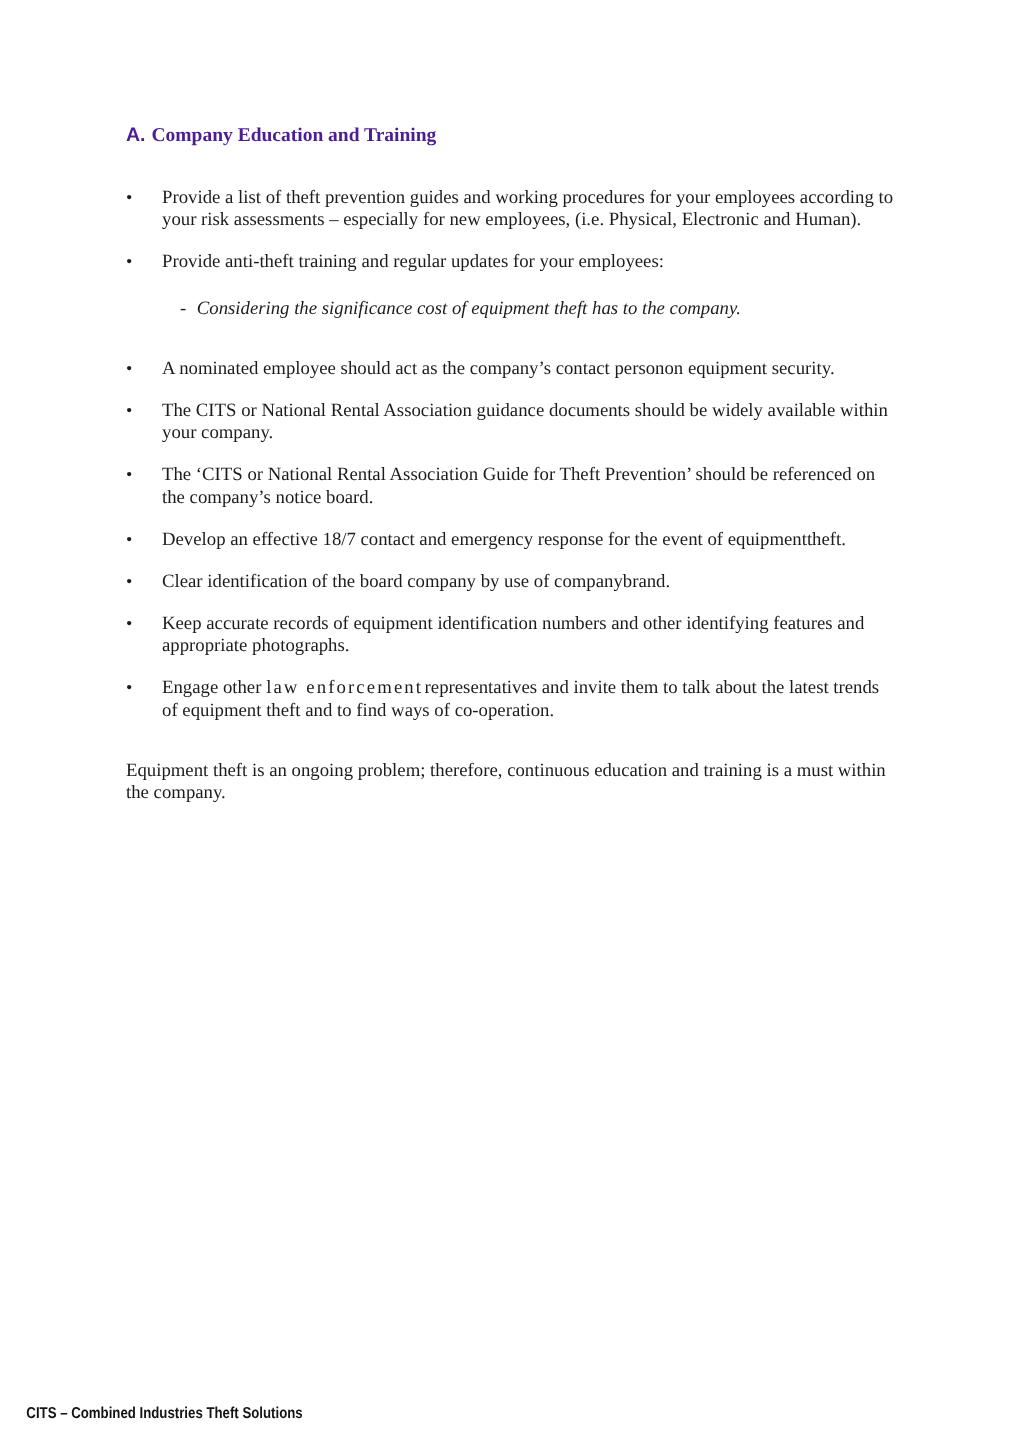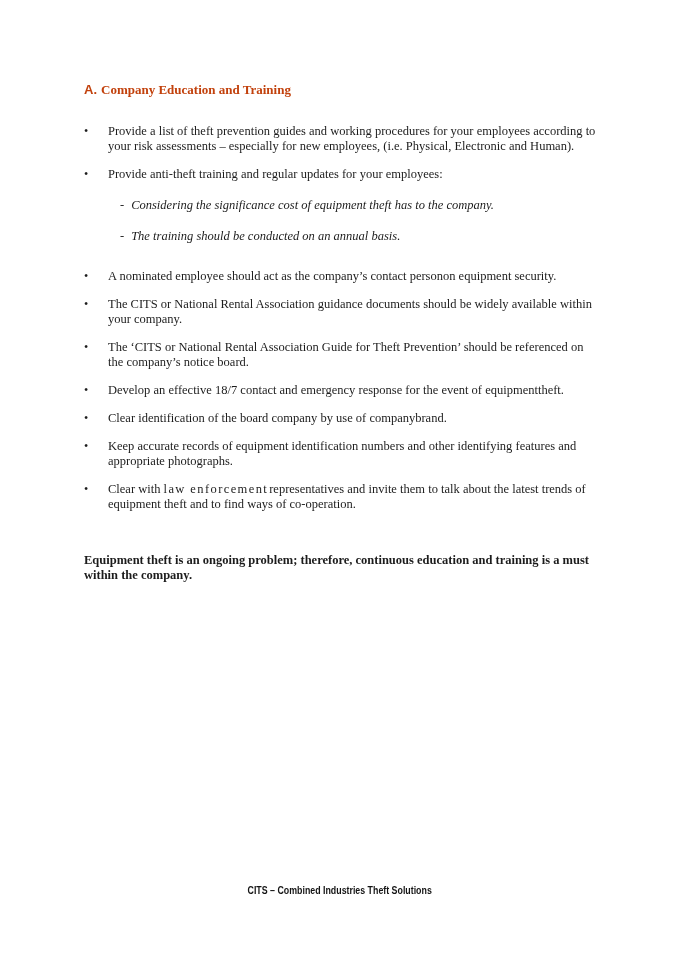--- a/index.html
+++ b/index.html
@@ -20,21 +20,21 @@
     left: 84px; top: 82px;
     width: 512px;
     font-size: 12.5px;
     line-height: 15px;
   }
   .heading {
     margin: 0 0 27px 0;
     font-size: 13px;
     line-height: 15px;
     font-weight: bold;
-    color: #c2410c;
+    color: #4c1d95;
   }
   .heading .hprefix {
     font-family: "Liberation Sans", sans-serif;
     margin-right: 4px;
   }
   .b {
     display: flex;
     margin: 0 0 13px 0;
   }
   .b .m {
@@ -50,28 +50,28 @@
   }
   .sub .dash {
     font-style: italic;
     padding-right: 7px;
   }
   .spread {
     letter-spacing: 1.4px;
     margin-right: 1px;
   }
   .closing {
-    margin-top: 41px;
-    font-weight: bold;
+    margin-top: 25px;
+    font-weight: normal;
   }
   .footer {
     position: absolute;
     left: 0; right: 0;
-    top: 884px;
-    text-align: center;
+    top: 936px;
+    text-align: left;
     font-family: "Liberation Sans", sans-serif;
     font-weight: bold;
     font-size: 10.5px;
     color: #141414;
   }
   .footer .condensed {
     display: inline-block;
     transform: scaleX(0.84);
     transform-origin: center;
     white-space: nowrap;
@@ -89,21 +89,20 @@
       <span class="m">•</span>
       <div class="t">Provide a list of theft prevention guides and working procedures for your employees according to your risk assessments – especially for new employees, (i.e. Physical, Electronic and Human).</div>
     </div>
 
     <div class="b">
       <span class="m">•</span>
       <div class="t">
         <span>Provide anti-theft training and regular updates for your employees:</span>
         <div class="subs">
           <div class="sub"><span class="dash">-</span><span>Considering the significance cost of equipment theft has to the company.</span></div>
-          <div class="sub"><span class="dash">-</span><span>The training should be conducted on an annual basis.</span></div>
         </div>
       </div>
     </div>
 
     <div class="b">
       <span class="m">•</span>
       <div class="t">A nominated employee should act as the company’s contact personon equipment security.</div>
     </div>
 
     <div class="b">
@@ -126,21 +125,21 @@
       <div class="t">Clear identification of the board company by use of companybrand.</div>
     </div>
 
     <div class="b">
       <span class="m">•</span>
       <div class="t">Keep accurate records of equipment identification numbers and other identifying features and appropriate photographs.</div>
     </div>
 
     <div class="b">
       <span class="m">•</span>
-      <div class="t"><span>Clear with </span><span class="spread">law enforcement</span><span>representatives and invite them to talk about the latest trends of equipment theft and to find ways of co-operation.</span></div>
+      <div class="t"><span>Engage other </span><span class="spread">law enforcement</span><span>representatives and invite them to talk about the latest trends of equipment theft and to find ways of co-operation.</span></div>
     </div>
 
     <div class="closing">Equipment theft is an ongoing problem; therefore, continuous education and training is a must within the company.</div>
   </div>
 
   <div class="footer">
     <span class="condensed">CITS – Combined Industries Theft Solutions</span>
   </div>
 </div>
 

